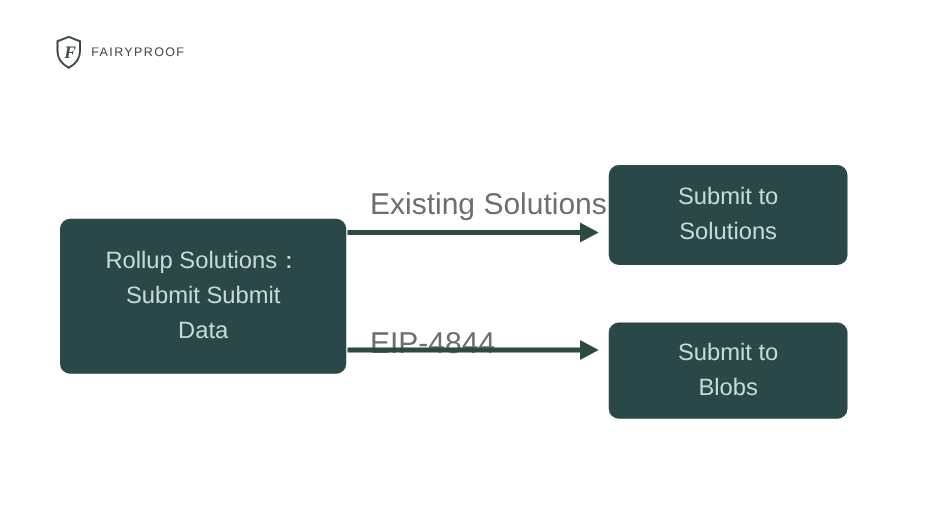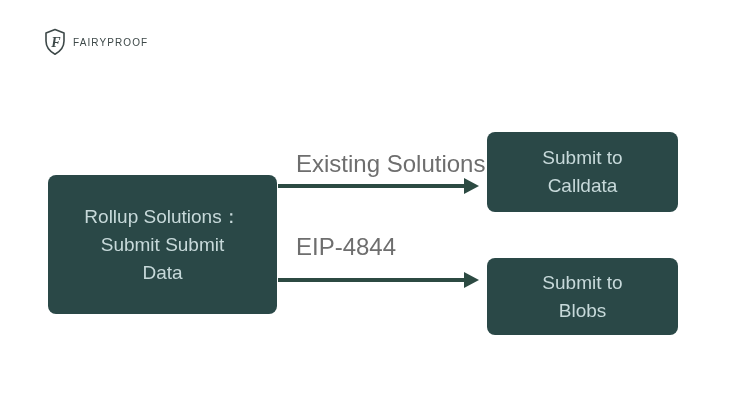--- a/index.html
+++ b/index.html
@@ -44,21 +44,21 @@
     align-items: center;
     justify-content: center;
     text-align: center;
     font-size: 19px;
     line-height: 28px;
   }
   .node-source {
     left: 48px;
     top: 175px;
     width: 229px;
-    height: 139px;
+    height: 124px;
   }
   .node-calldata {
     left: 487px;
     top: 132px;
     width: 191px;
     height: 80px;
   }
   .node-blobs {
     left: 487px;
     top: 258px;
@@ -96,21 +96,21 @@
 
   
   .edge-label {
     position: absolute;
     left: 296px;
     color: #6e6e6e;
     font-size: 24px;
     white-space: nowrap;
   }
   .edge-label-existing { top: 150px; }
-  .edge-label-eip { top: 233px; text-align: right; }
+  .edge-label-eip { top: 261px; text-align: right; }
 </style>
 </head>
 <body>
 
 <div class="canvas">
 
   <div class="logo">
     <span>
       <svg width="24" height="28" viewBox="0 0 24 28">
         <path d="M12 1.5 L21 5 V13 C21 19 17 23.5 12 26.2 C7 23.5 3 19 3 13 V5 Z" fill="none" stroke="#3d4848" stroke-width="1.6" stroke-linejoin="round"></path>
@@ -133,21 +133,21 @@
   </div>
 
   <div class="edge-label edge-label-eip">EIP-4844</div>
   <div class="arrow arrow-eip">
     <div class="shaft"></div>
     <div class="head"></div>
   </div>
 
   <div class="node node-calldata">
     <span>Submit to</span>
-    <span>Calldata</span>
+    <span>Solutions</span>
   </div>
 
   <div class="node node-blobs">
     <span>Submit to</span>
     <span>Blobs</span>
   </div>
 
 </div>
 
 </body></html>

